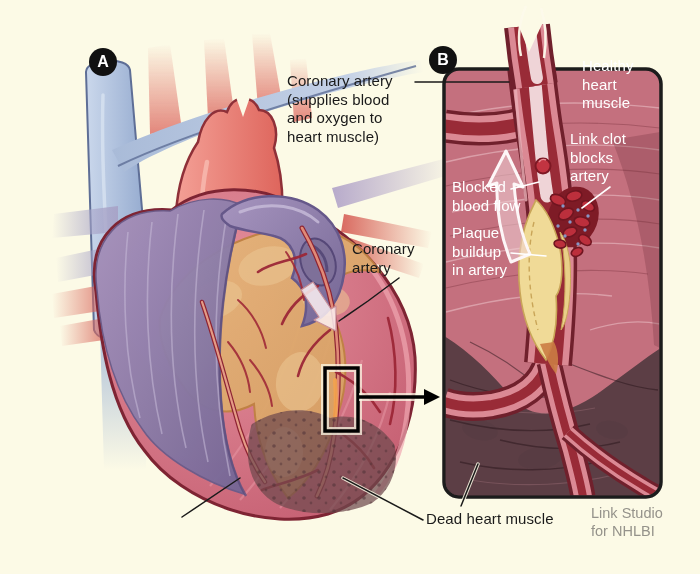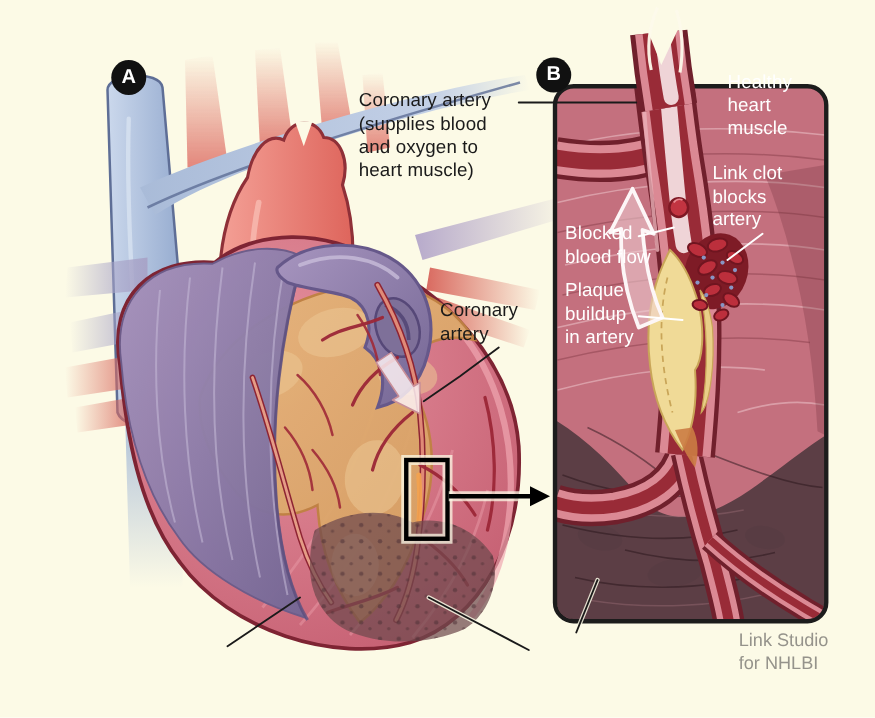--- a/index.html
+++ b/index.html
@@ -348,20 +348,21 @@
 
   <div class="lbl center" style="left:287px;top:72px;width:140px">Coronary artery
 (supplies blood
 and oxygen to
 heart muscle)</div>
 
   <div class="lbl center" style="left:352px;top:240px;width:92px">Coronary
 artery</div>
 
 
+  <div class="lbl" style="left:426px;top:510px">Dead heart muscle</div>
 
   <div class="lbl white" style="left:582px;top:57px">Healthy
 heart
 muscle</div>
 
   <div class="lbl white center" style="left:570px;top:130px;width:100px">Link clot
 blocks
 artery</div>
 
   <div class="lbl white" style="left:452px;top:178px">Blocked

